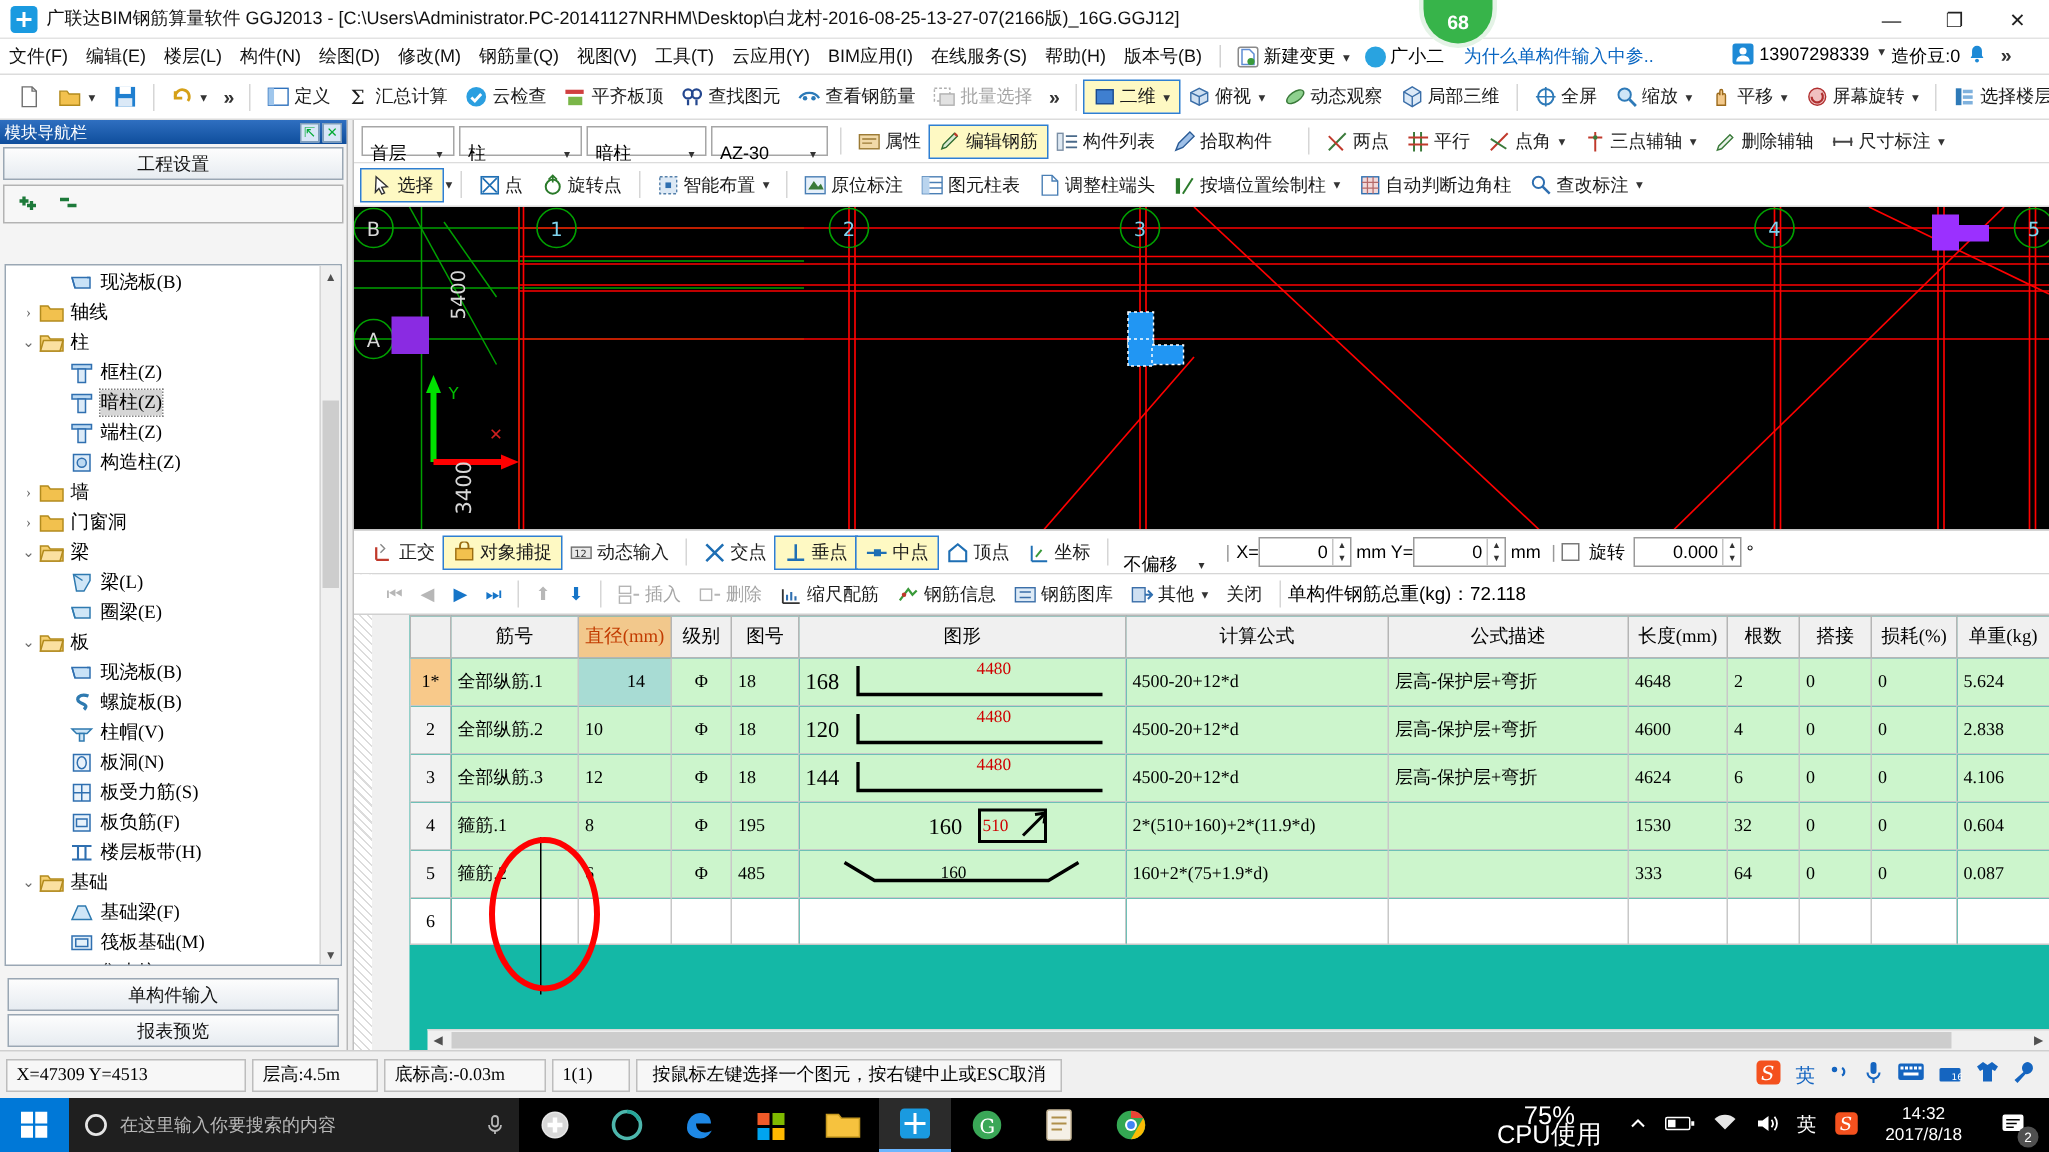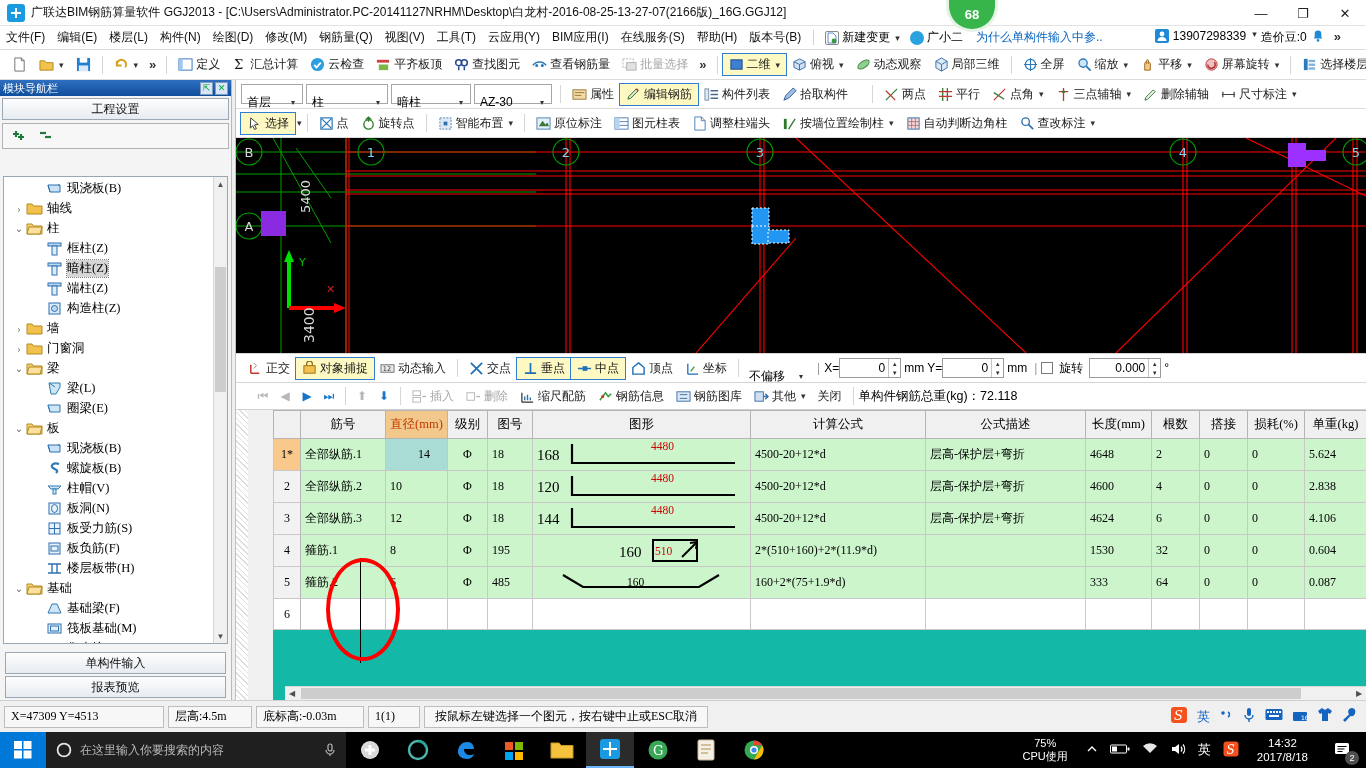--- a/index.html
+++ b/index.html
@@ -196,21 +196,21 @@
   .searchbox{ width:300px;height:36px;background:#1f1f1f;display:flex;align-items:center;
     color:#b9b9b9;font-size:12px;padding:0 10px;gap:8px; }
   .tasks{ display:flex;align-items:center;height:36px; }
   .tsk{ width:48px;height:36px;display:flex;align-items:center;justify-content:center;position:relative; }
   .tsk.active{ background:#2b2b2b; border-bottom:2px solid #6cb6ff; }
   .traywin{ margin-left:auto;display:flex;align-items:center;gap:12px;color:#fff;font-size:12px;padding-right:6px;}
   .clock{ text-align:center;line-height:14px;font-size:11.5px;color:#fff;padding:0 6px; }
   .notif{ width:34px;height:36px;display:flex;align-items:center;justify-content:center;position:relative; }
   .notif .cnt{ position:absolute;right:1px;bottom:3px;width:14px;height:14px;border-radius:50%;
     background:#505050;color:#fff;font-size:9px;display:flex;align-items:center;justify-content:center; }
-  .cpu{ color:#fff;font-size:11px;text-align:center;line-height:13px;padding-right:6px; }
+  .cpu{ color:#fff;font-size:17px;text-align:center;line-height:13px;padding-right:6px; }
 </style>
 </head>
 <body>
 
 <div class="app">
 
   <div class="titlebar">
     <div class="tb-icon">
       <svg width="12" height="12" viewBox="0 0 12 12">
           <path d="M5 1h2v4h4v2H7v4H5V7H1V5h4z" fill="#fff"></path>

